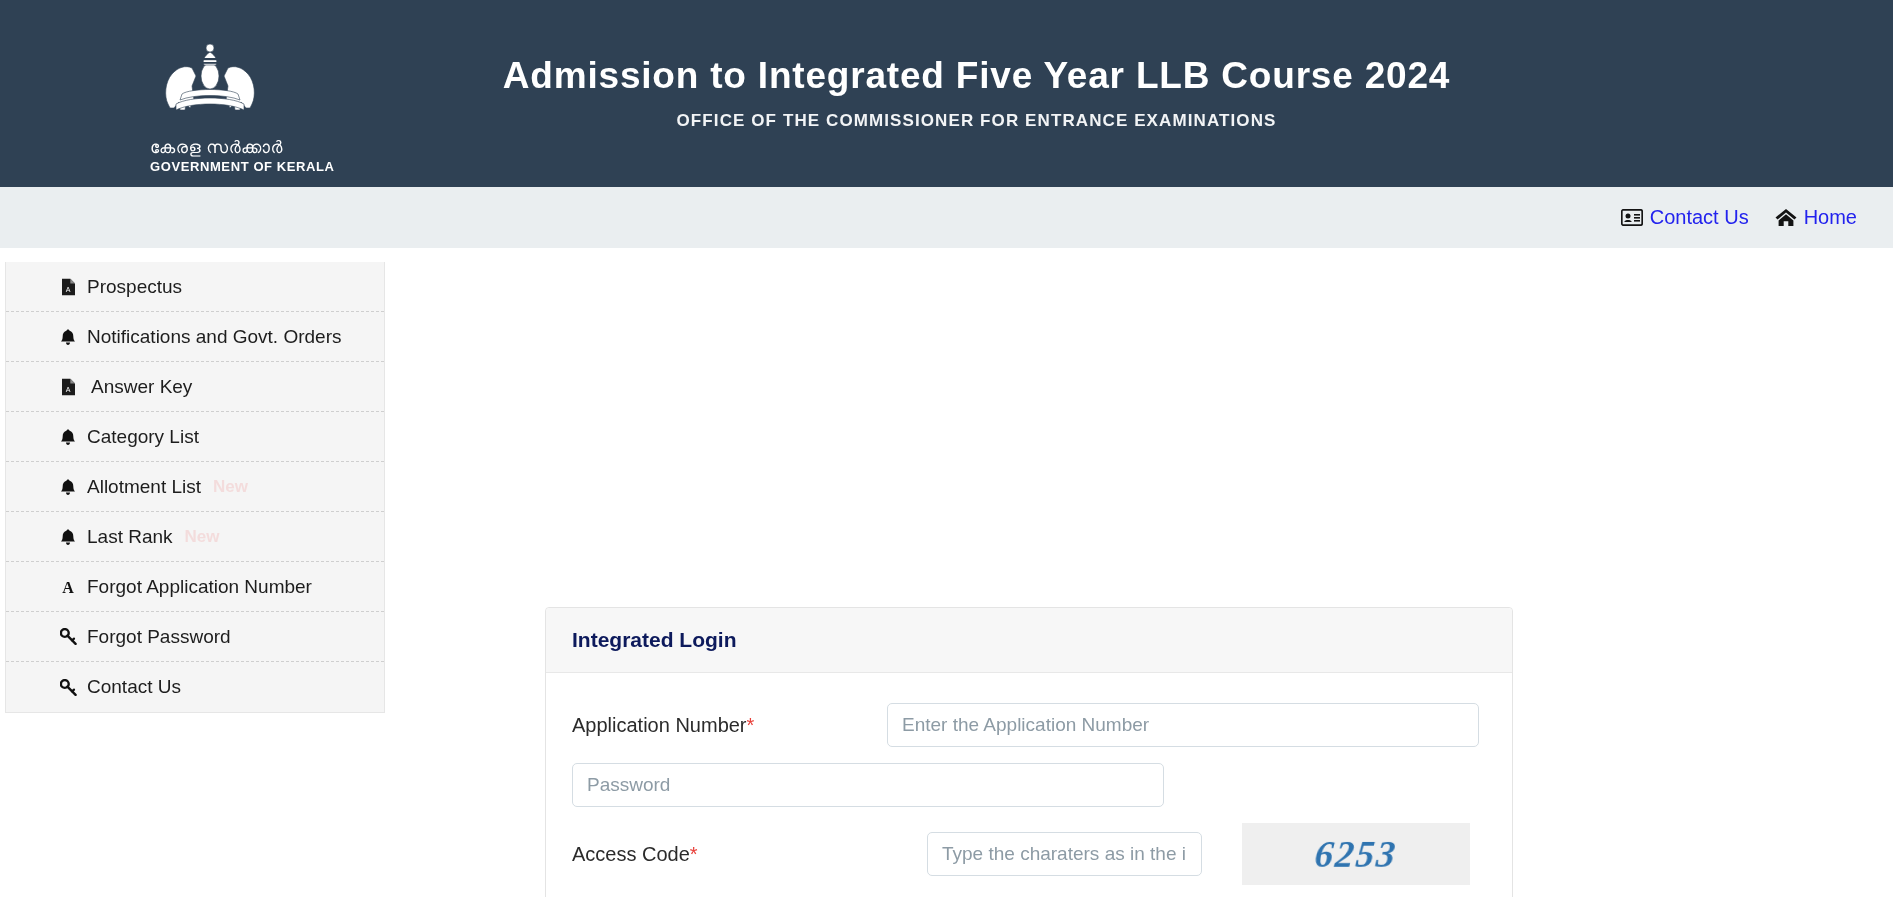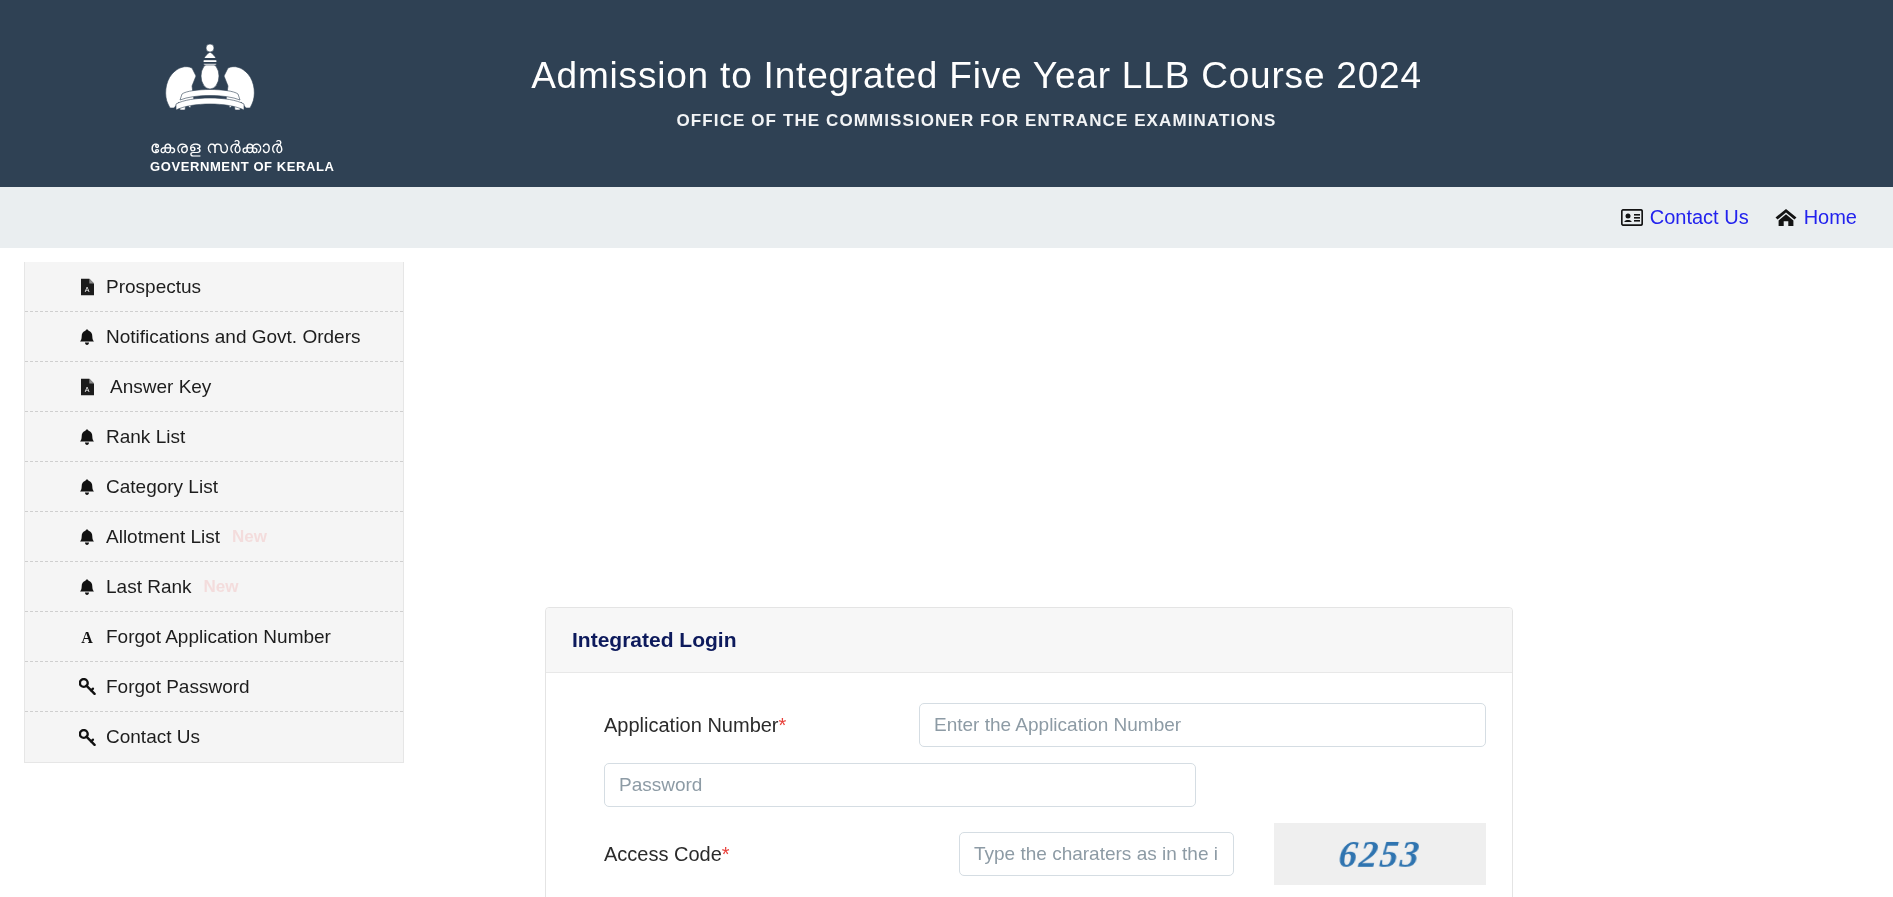--- a/index.html
+++ b/index.html
@@ -48,21 +48,21 @@
     margin-top: 1px;
   }
   .header-titles {
     width: 100%;
     text-align: center;
     padding-left: 60px;
   }
   .header-title {
     color: #ffffff;
     font-size: 37px;
-    font-weight: normal;
+    font-weight: bold;
     letter-spacing: 0.8px;
     margin: 0 0 14px 0;
     line-height: 1.1;
   }
   .header-sub {
     color: #f2f4f6;
     font-size: 17px;
     font-weight: bold;
     letter-spacing: 1.1px;
     margin: 0;
@@ -92,21 +92,21 @@
   
   .page {
     display: flex;
     align-items: flex-start;
     padding-top: 14px;
   }
 
   
   .sidebar {
     width: 380px;
-    margin-left: 24px;
+    margin-left: 5px;
     background: #f5f5f5;
     border: 1px solid #e6e6e6;
     border-top: none;
     flex: 0 0 380px;
   }
   .side-item {
     position: relative;
     height: 50px;
     display: flex;
     align-items: center;
@@ -157,21 +157,20 @@
     font-size: 21px;
     font-weight: bold;
     margin: 0;
   }
   .card-body { padding: 30px 26px 32px 26px; }
 
   .form-row {
     display: flex;
     align-items: center;
     margin-bottom: 16px;
-    margin-left: 32px;
   }
   .form-label {
     width: 315px;
     flex: 0 0 315px;
     font-size: 20px;
     color: #2b2b2b;
   }
   .req { color: #e8403a; }
   .field {
     height: 44px;
@@ -306,30 +305,20 @@
         <svg width="15" height="18" viewBox="0 0 15 18" aria-hidden="true">
           <path d="M1 0.8 H9.3 L14 5.5 V17.2 H1 Z" fill="#1c1c1c"></path>
           <path d="M9.3 0.8 L14 5.5 H9.3 Z" fill="#8a8a8a"></path>
           <text x="7.2" y="14" font-size="7" font-family="Liberation Sans, sans-serif" fill="#ffffff" text-anchor="middle">A</text>
         </svg>
       </span>
       <span class="side-label" style="margin-left:4px">Answer Key</span>
       <span class="new-badge"></span>
     </div>
 
-    <div class="side-item">
-      <span class="side-ico">
-        <svg width="16" height="18" viewBox="0 0 16 18" aria-hidden="true">
-          <path d="M8 1.4 C8.9 1.4 9.5 2 9.5 2.8 C12 3.4 13.3 5.4 13.3 8.3 C13.3 11.4 14.2 12.6 15 13.4 L1 13.4 C1.8 12.6 2.7 11.4 2.7 8.3 C2.7 5.4 4 3.4 6.5 2.8 C6.5 2 7.1 1.4 8 1.4 Z" fill="#111111"></path>
-          <path d="M6 14.6 L10 14.6 C10 16 9.1 16.9 8 16.9 C6.9 16.9 6 16 6 14.6 Z" fill="#111111"></path>
-        </svg>
-      </span>
-      <span class="side-label">Rank List</span>
-      <span class="new-badge"></span>
-    </div>
 
     <div class="side-item">
       <span class="side-ico">
         <svg width="16" height="18" viewBox="0 0 16 18" aria-hidden="true">
           <path d="M8 1.4 C8.9 1.4 9.5 2 9.5 2.8 C12 3.4 13.3 5.4 13.3 8.3 C13.3 11.4 14.2 12.6 15 13.4 L1 13.4 C1.8 12.6 2.7 11.4 2.7 8.3 C2.7 5.4 4 3.4 6.5 2.8 C6.5 2 7.1 1.4 8 1.4 Z" fill="#111111"></path>
           <path d="M6 14.6 L10 14.6 C10 16 9.1 16.9 8 16.9 C6.9 16.9 6 16 6 14.6 Z" fill="#111111"></path>
         </svg>
       </span>
       <span class="side-label">Category List</span>
       <span class="new-badge"></span>

